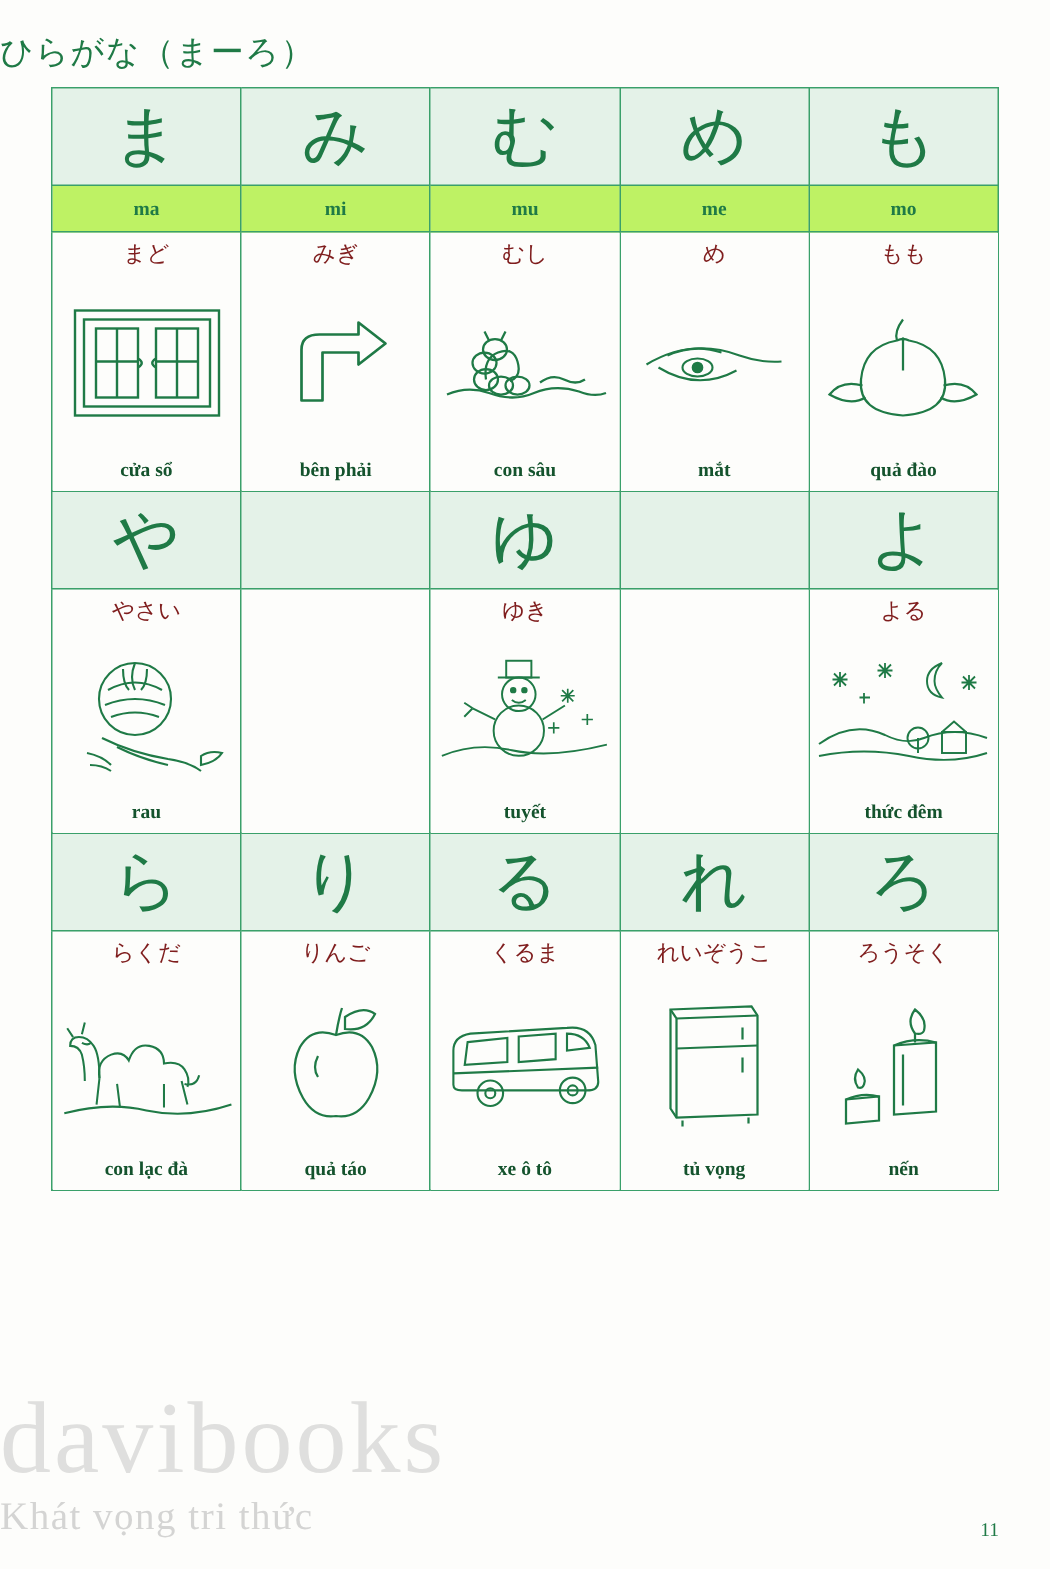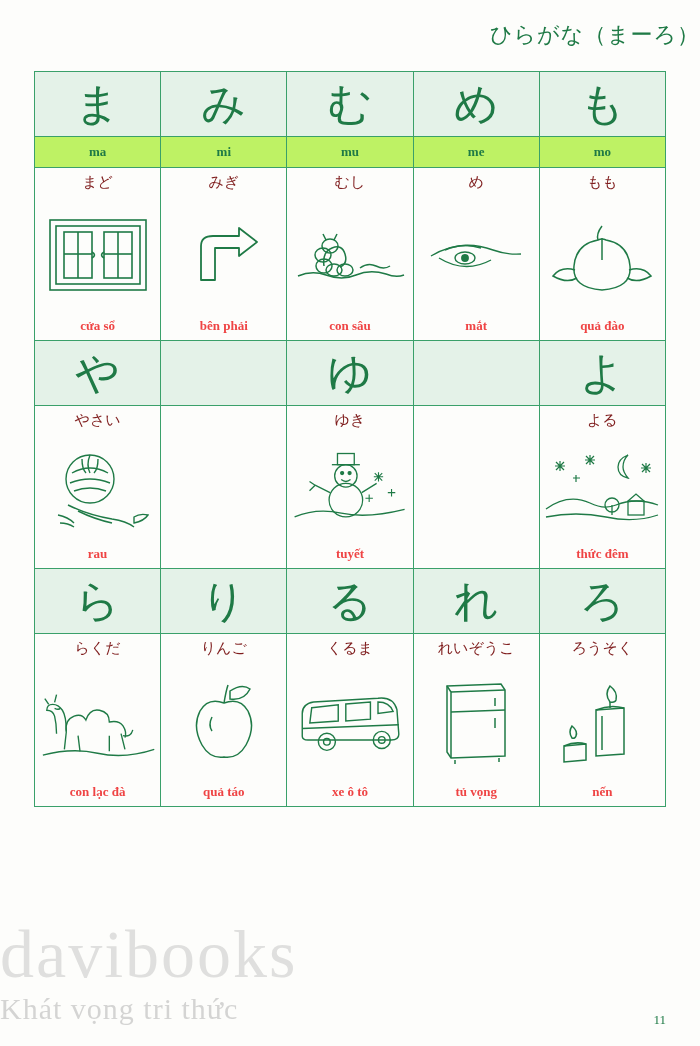--- a/index.html
+++ b/index.html
@@ -15,27 +15,27 @@
     position: relative;
     overflow: hidden;
   }
   .page {
     position: relative;
     width: 700px;
     height: 1046px;
     box-sizing: border-box;
   }
   .page-title {
-    text-align: right;
+    text-align: left;
     font-family: "DejaVu Sans", sans-serif;
     font-size: 22px;
     color: #1f7a46;
     letter-spacing: 1px;
     padding-top: 20px;
-    padding-bottom: 21px;
+    padding-bottom: 8px;
   }
   table.chart {
     border-collapse: collapse;
     width: 632px;
     margin: 0 auto;
     table-layout: fixed;
   }
   table.chart td {
     border: 1.5px solid #3aa06a;
     text-align: center;
@@ -79,21 +79,21 @@
     font-family: "DejaVu Sans", sans-serif;
     font-size: 15px;
     color: #7f1d1d;
     line-height: 1.1;
     min-height: 18px;
   }
   .meaning {
     font-family: "Liberation Serif", serif;
     font-weight: bold;
     font-size: 13px;
-    color: #ef4444;
+    color: #14532d;
     min-height: 16px;
   }
   .art {
     flex: 1 1 auto;
     display: flex;
     align-items: center;
     justify-content: center;
     width: 100%;
   }
   .art svg {
@@ -116,21 +116,21 @@
   }
   .wm-main {
     font-family: "Liberation Serif", serif;
     font-size: 68px;
     color: rgba(120,120,120,0.22);
     letter-spacing: 2px;
     line-height: 1;
   }
   .wm-sub {
     font-family: "Liberation Serif", serif;
-    font-size: 30px;
+    font-size: 26px;
     color: rgba(120,120,120,0.30);
     letter-spacing: 1px;
     margin-top: 4px;
   }
   .page-number {
     position: absolute;
     right: 34px;
     bottom: 18px;
     font-family: "Liberation Serif", serif;
     font-size: 13px;

